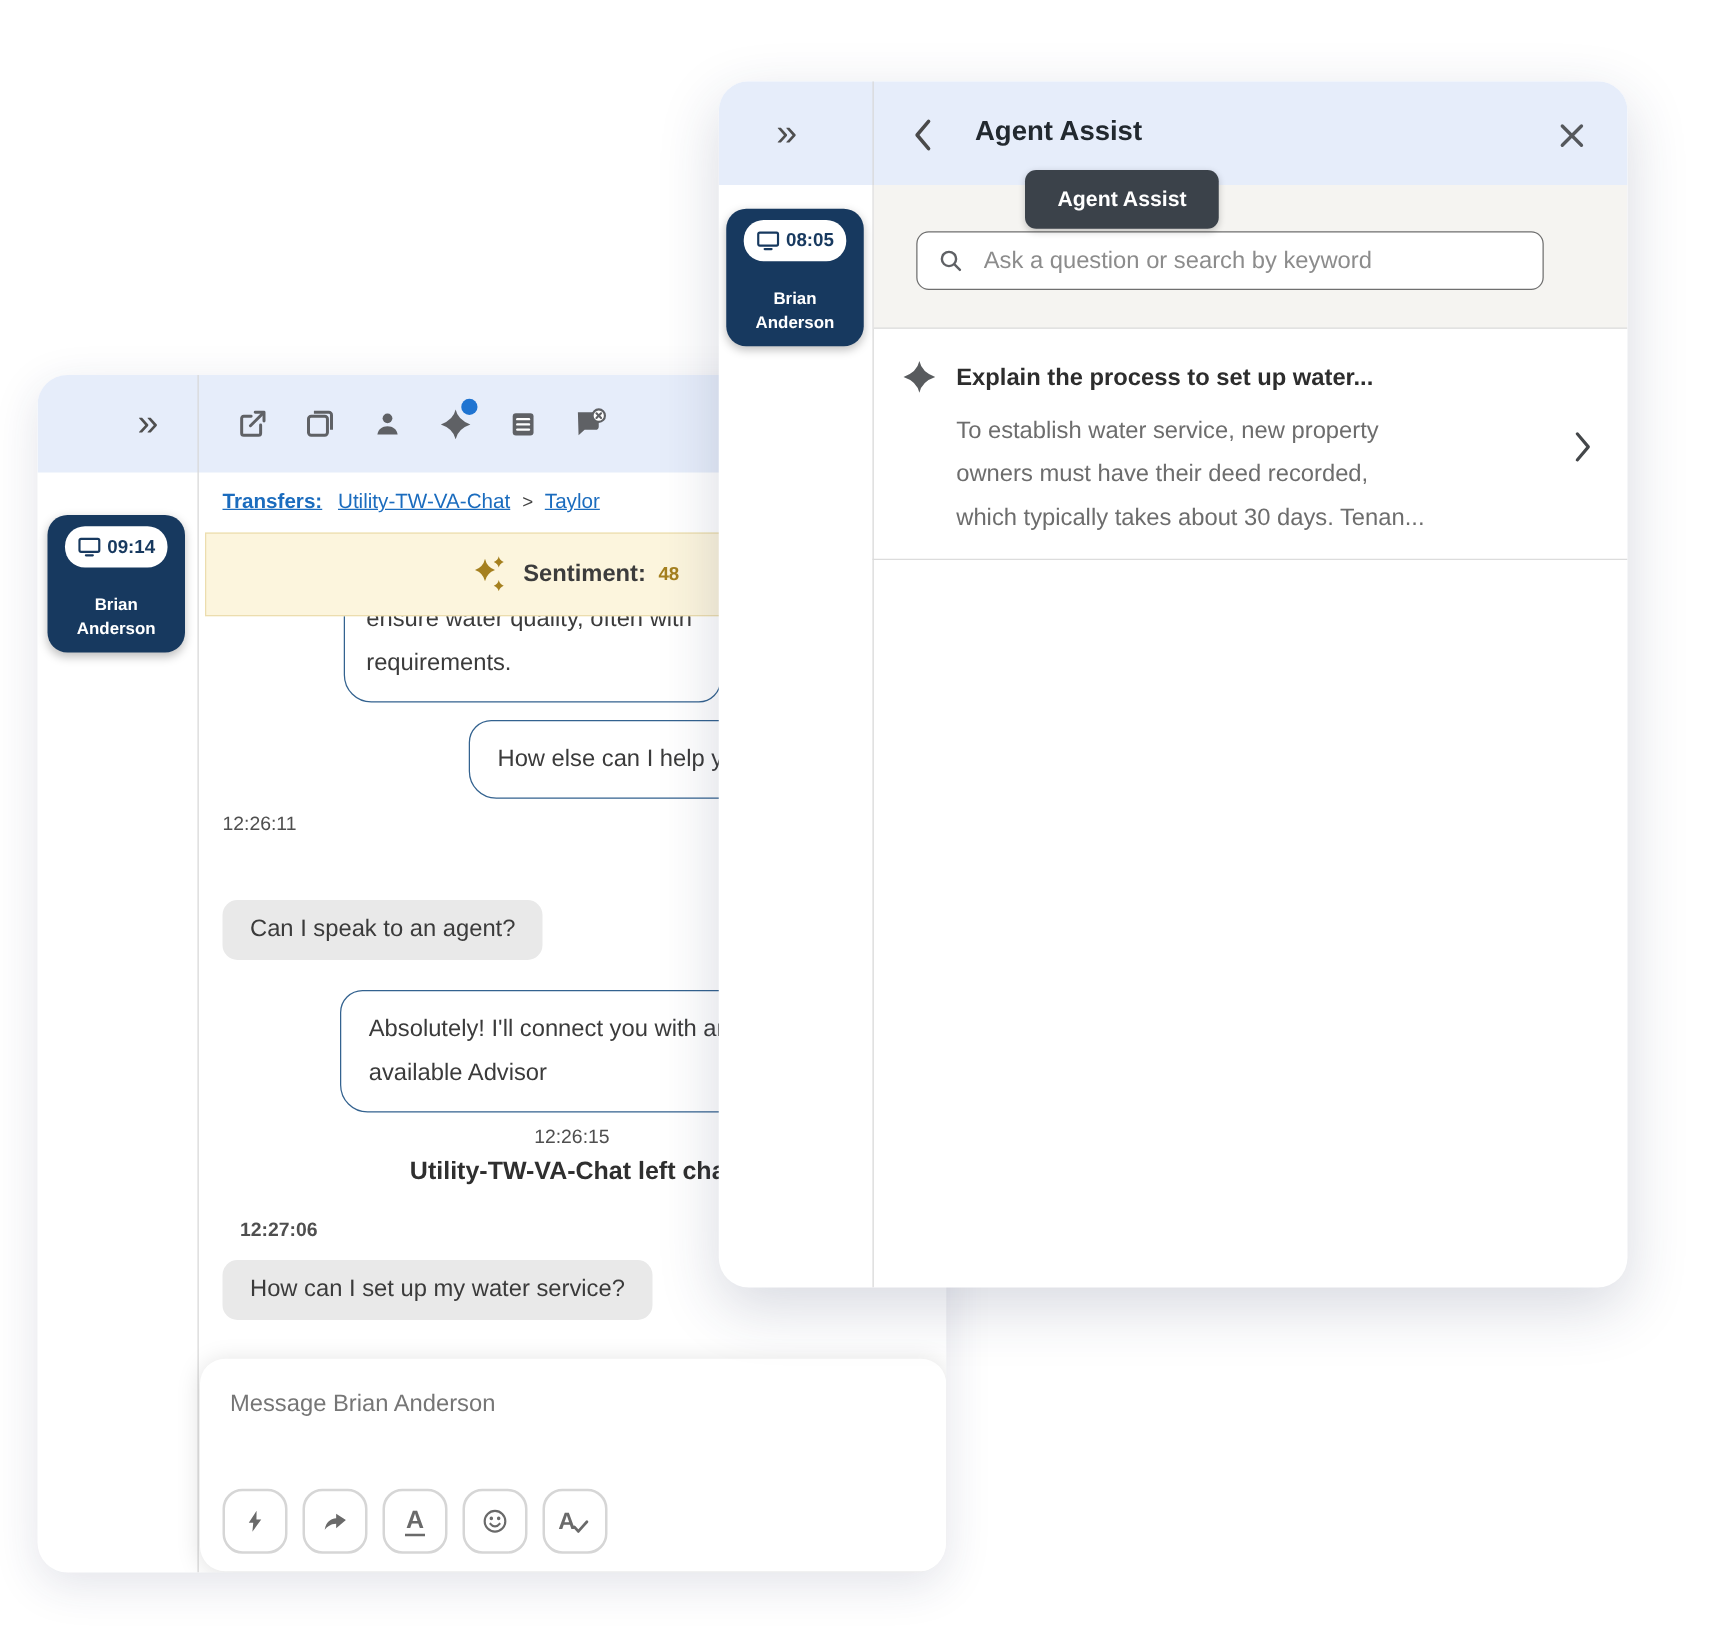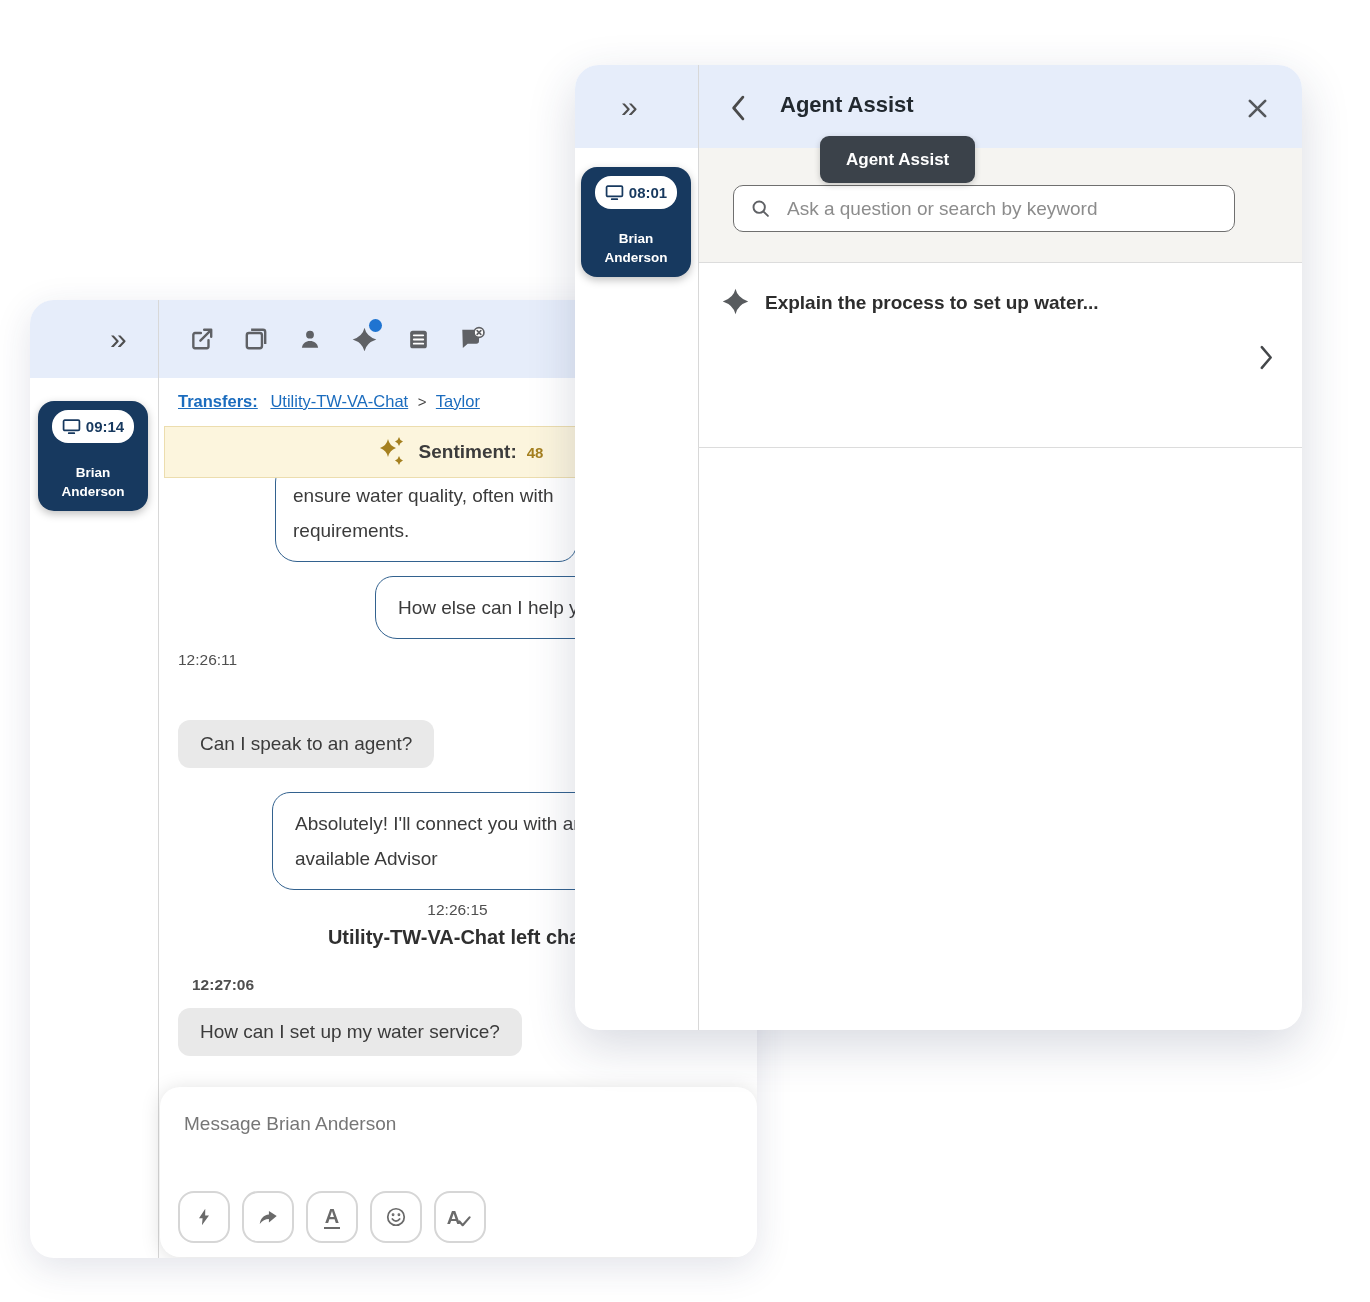--- a/index.html
+++ b/index.html
@@ -41,21 +41,21 @@
   .contact-name { color:#ffffff; font-weight:bold; font-size:13.5px; text-align:center; line-height:19px; margin-top:20px; }
 
   
   .breadcrumb { left:148px; top:92px; font-size:16.5px; white-space:nowrap; }
   .breadcrumb a { color:#1b6cbe; text-decoration:underline; cursor:pointer; }
   .bc-label { font-weight:bold; margin-right:8px; }
   .bc-sep { color:#444; margin:0 5px; text-decoration:none; font-size:15px; }
 
   
   .sentiment {
-    left:134px; top:126px; width:590px; height:52px;
+    left:134px; top:126px; width:590px; height:67px;
     background:#fcf5dd; border:1px solid #ecddae;
     display:flex; align-items:center; justify-content:center; gap:10px; z-index:3;
   }
   .sentiment .s-label { font-weight:bold; font-size:19px; color:#3c3c3c; }
   .sentiment .s-value { font-weight:bold; font-size:15px; color:#a5801f; }
 
   
   .bubble-out {
     background:#ffffff; border:1.5px solid #33628f;
     border-radius:18px 18px 18px 22px;
@@ -170,21 +170,21 @@
           <g stroke="#5f6165" stroke-width="1.6" stroke-linecap="round">
             <line x1="17.8" y1="4.8" x2="21.2" y2="8.2"></line>
             <line x1="21.2" y1="4.8" x2="17.8" y2="8.2"></line>
           </g>
         </svg>
       </span>
     </div>
 
     <div class="abs vdiv-left"></div>
 
-    <div class="abs contact-card" style="left:8px; top:101px;">
+    <div class="abs contact-card" style="left:8px; top:112px;">
       <div class="contact-pill">
         <span class="icon">
           <svg width="19" height="17" viewBox="0 0 24 20" fill="none" stroke="#17395f" stroke-width="2.2" stroke-linecap="round">
             <rect x="2" y="2" width="20" height="13" rx="1.5"></rect>
             <line x1="8.5" y1="18.5" x2="15.5" y2="18.5"></line>
           </svg>
         </span>
         <span class="contact-time">09:14</span>
       </div>
       <div class="contact-name">
@@ -306,21 +306,21 @@
       </span>
 
       <div class="abs contact-card" style="left:6px; top:102px;">
         <div class="contact-pill">
           <span class="icon">
             <svg width="19" height="17" viewBox="0 0 24 20" fill="none" stroke="#17395f" stroke-width="2.2" stroke-linecap="round">
               <rect x="2" y="2" width="20" height="13" rx="1.5"></rect>
               <line x1="8.5" y1="18.5" x2="15.5" y2="18.5"></line>
             </svg>
           </span>
-          <span class="contact-time">08:01</span>
+          <span class="contact-time">08:05</span>
         </div>
         <div class="contact-name">
           <div>Brian</div>
           <div>Anderson</div>
         </div>
       </div>
 
       <div class="abs search-strip"></div>
       <div class="abs search-box">
         <span class="icon">
@@ -332,20 +332,25 @@
         <input type="text" placeholder="Ask a question or search by keyword" style="">
       </div>
 
       <div class="abs" style="left:123px; top:198px; width:604px; height:184px; cursor:pointer;"></div>
       <span class="abs icon" style="left:146px; top:222px;">
         <svg width="29" height="29" viewBox="0 0 24 24" fill="#585b5e">
           <path d="M12 1.5 Q13.6 9 22.5 12 Q13.6 15 12 22.5 Q10.4 15 1.5 12 Q10.4 9 12 1.5 Z"></path>
         </svg>
       </span>
       <div class="abs sugg-title">Explain the process to set up water...</div>
+      <div class="abs sugg-body">
+        <div>To establish water service, new property</div>
+        <div>owners must have their deed recorded,</div>
+        <div>which typically takes about 30 days. Tenan...</div>
+      </div>
       <span class="abs icon" style="left:684px; top:280px;">
         <svg width="15" height="25" viewBox="0 0 14 24" fill="none" stroke="#44474a" stroke-width="2.4" stroke-linecap="round" stroke-linejoin="round">
           <path d="M2.5 2 11 12l-8.5 10"></path>
         </svg>
       </span>
       <div class="abs sugg-divider"></div>
     </div>
 
     <div class="abs tooltip">
       <span>Agent Assist</span>

